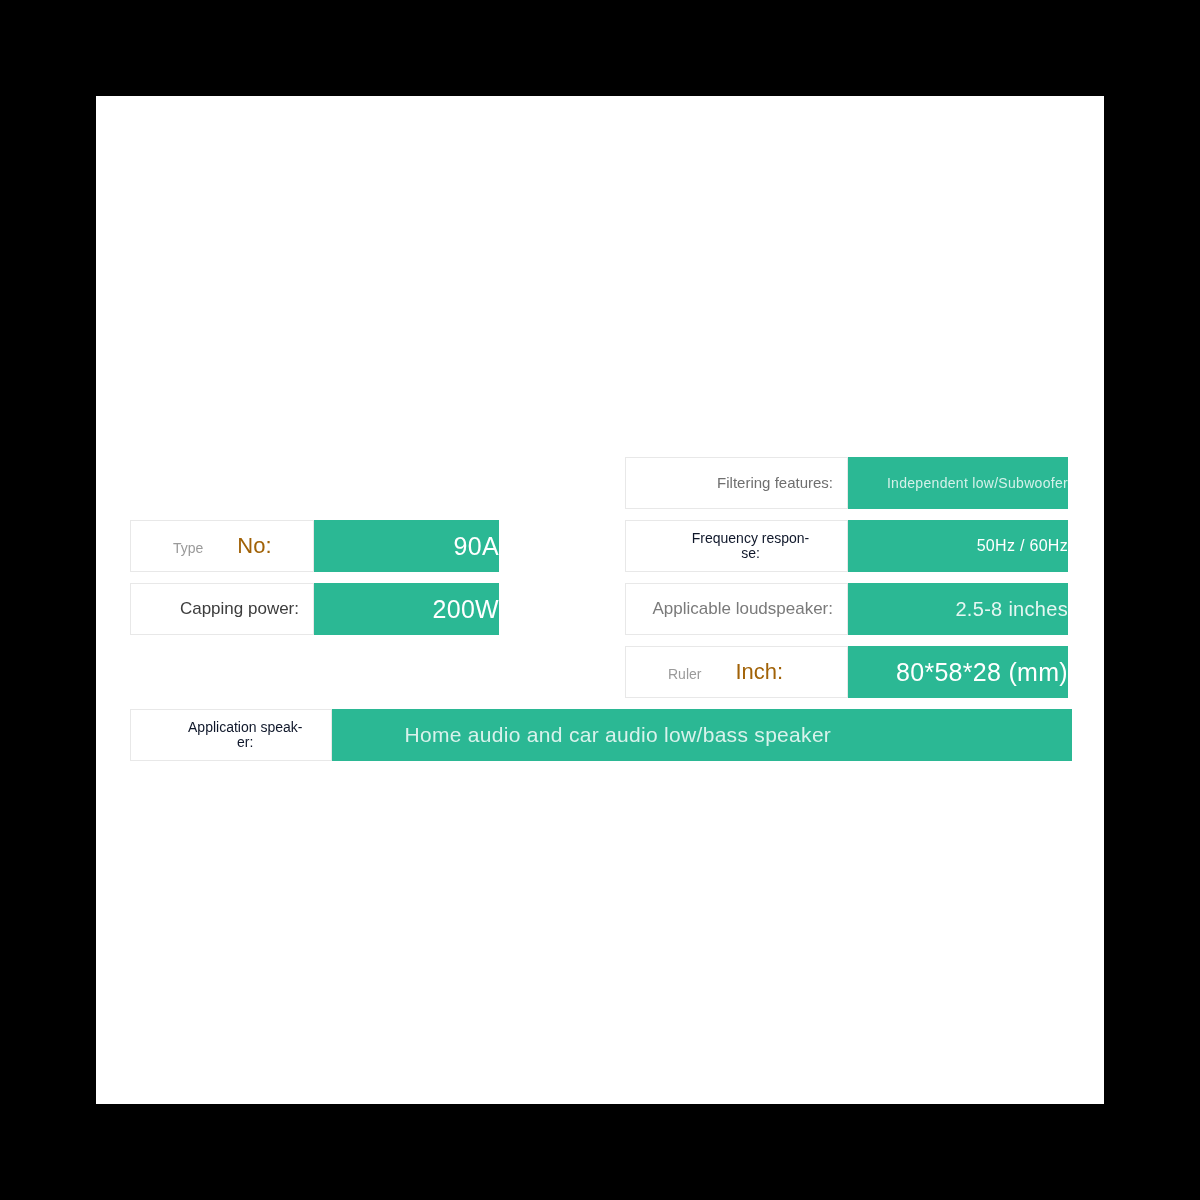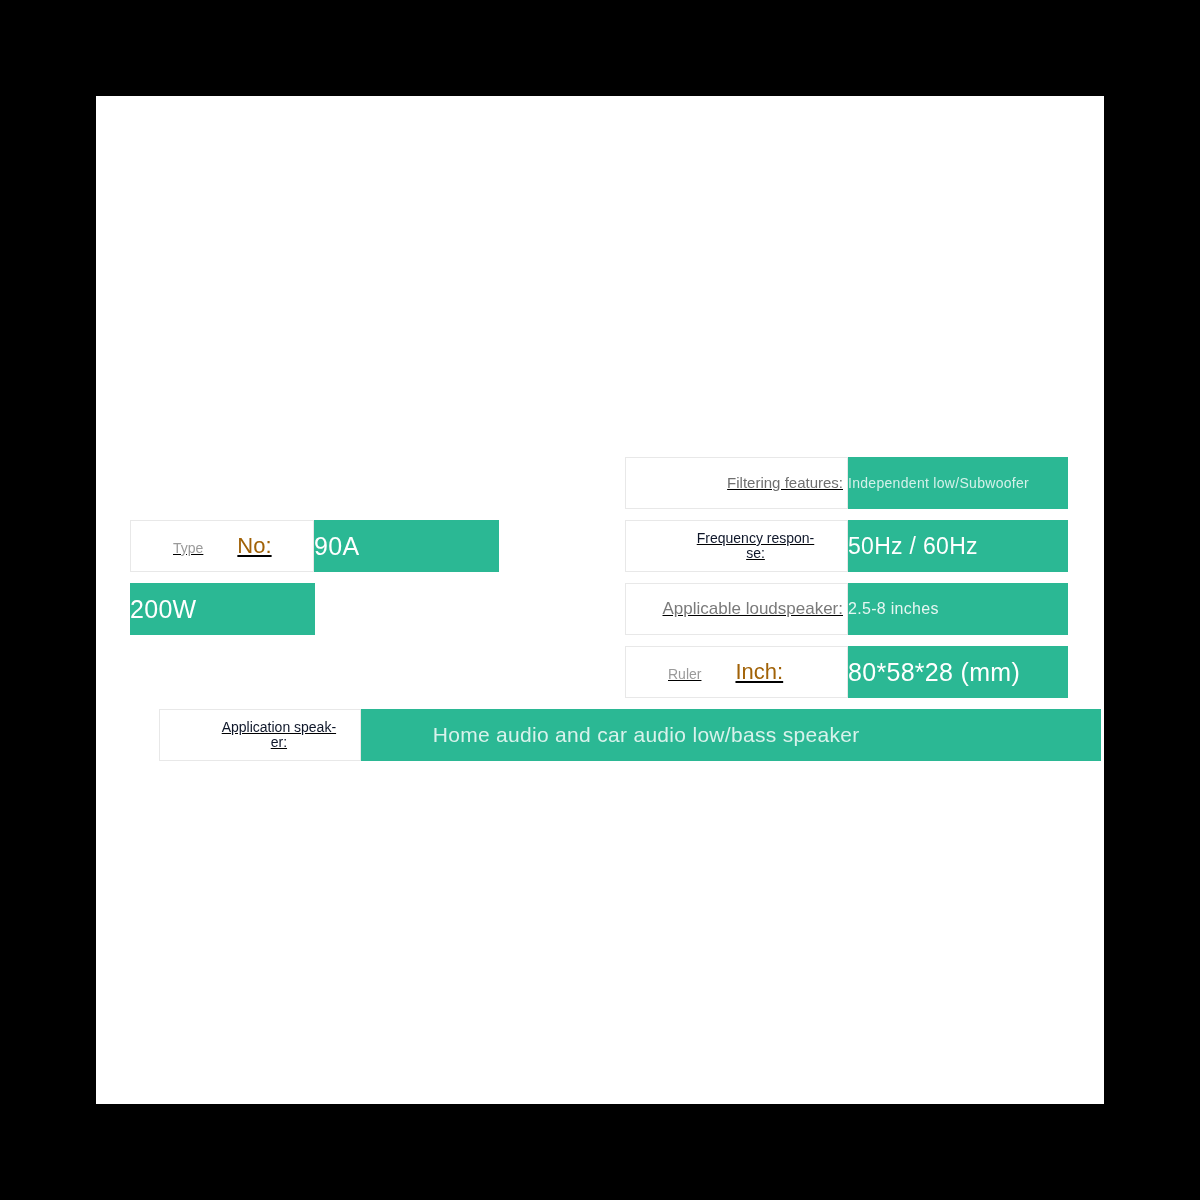--- a/index.html
+++ b/index.html
@@ -32,31 +32,30 @@
     box-sizing: border-box;
   }
 
   .label-cell {
     background: #ffffff;
     border: 1px solid #e8e8e8;
     box-sizing: border-box;
     display: flex;
     align-items: center;
     justify-content: flex-end;
-    padding-right: 4px;
+    padding-right: 14px;
     overflow: hidden;
-    text-decoration: underline;
   }
 
   .value-cell {
     background: #2bb894;
     box-sizing: border-box;
     display: flex;
     align-items: center;
-    justify-content: flex-start;
+    justify-content: flex-end;
     overflow: hidden;
   }
 
   
   .lbl {
     color: #6f6f6f;
     font-size: 15px;
     line-height: 1.12;
     text-align: right;
     white-space: pre-line;
@@ -96,22 +95,22 @@
     color: #a16207;
     font-size: 22px;
   }
 
   
   .val {
     color: #ffffff;
     letter-spacing: .3px;
   }
   .val.xl  { font-size: 25px; }
-  .val.lg  { font-size: 23px; }
-  .val.md  { font-size: 16px; color: rgba(255,255,255,.88); }
+  .val.lg  { font-size: 16px; }
+  .val.md  { font-size: 20px; color: rgba(255,255,255,.88); }
   .val.sm  { font-size: 14px; color: rgba(255,255,255,.80); }
   .val.row { font-size: 21px; color: rgba(255,255,255,.82); }
 
   
   
   .col-left  { left: 34px;  width: 444px; }
   .col-left  .label-cell { width: 184px; }
   .col-left  .value-cell { width: 185px; }
 
   
@@ -122,21 +121,21 @@
   
   .row-full  { left: 34px;  width: 942px; }
   .row-full  .label-cell { width: 221px; }
   .row-full  .value-cell { width: 806px; justify-content: flex-start; padding-left: 72px; }
 
   
   .r0 { top: 361px; }   
   .r1 { top: 424px; }   
   .r2 { top: 487px; }   
   .r3 { top: 550px; }   
-  .r4 { top: 613px; margin-left: 29px; }   
+  .r4 { top: 613px; }   
 </style>
 </head>
 <body>
 
 <div id="page">
 
   <div class="spec-row col-right r0">
     <div class="label-cell">
       <span class="lbl">Filtering features:</span>
     </div>
@@ -161,20 +160,23 @@
     <div class="label-cell">
       <span class="lbl wrap">Frequency respon-
 se:</span>
     </div>
     <div class="value-cell">
       <span class="val lg">50Hz / 60Hz</span>
     </div>
   </div>
 
   <div class="spec-row col-left r2">
+    <div class="label-cell">
+      <span class="lbl big">Capping power:</span>
+    </div>
     <div class="value-cell">
       <span class="val xl">200W</span>
     </div>
   </div>
 
   <div class="spec-row col-right r2">
     <div class="label-cell">
       <span class="lbl small">Applicable loudspeaker:</span>
     </div>
     <div class="value-cell">

